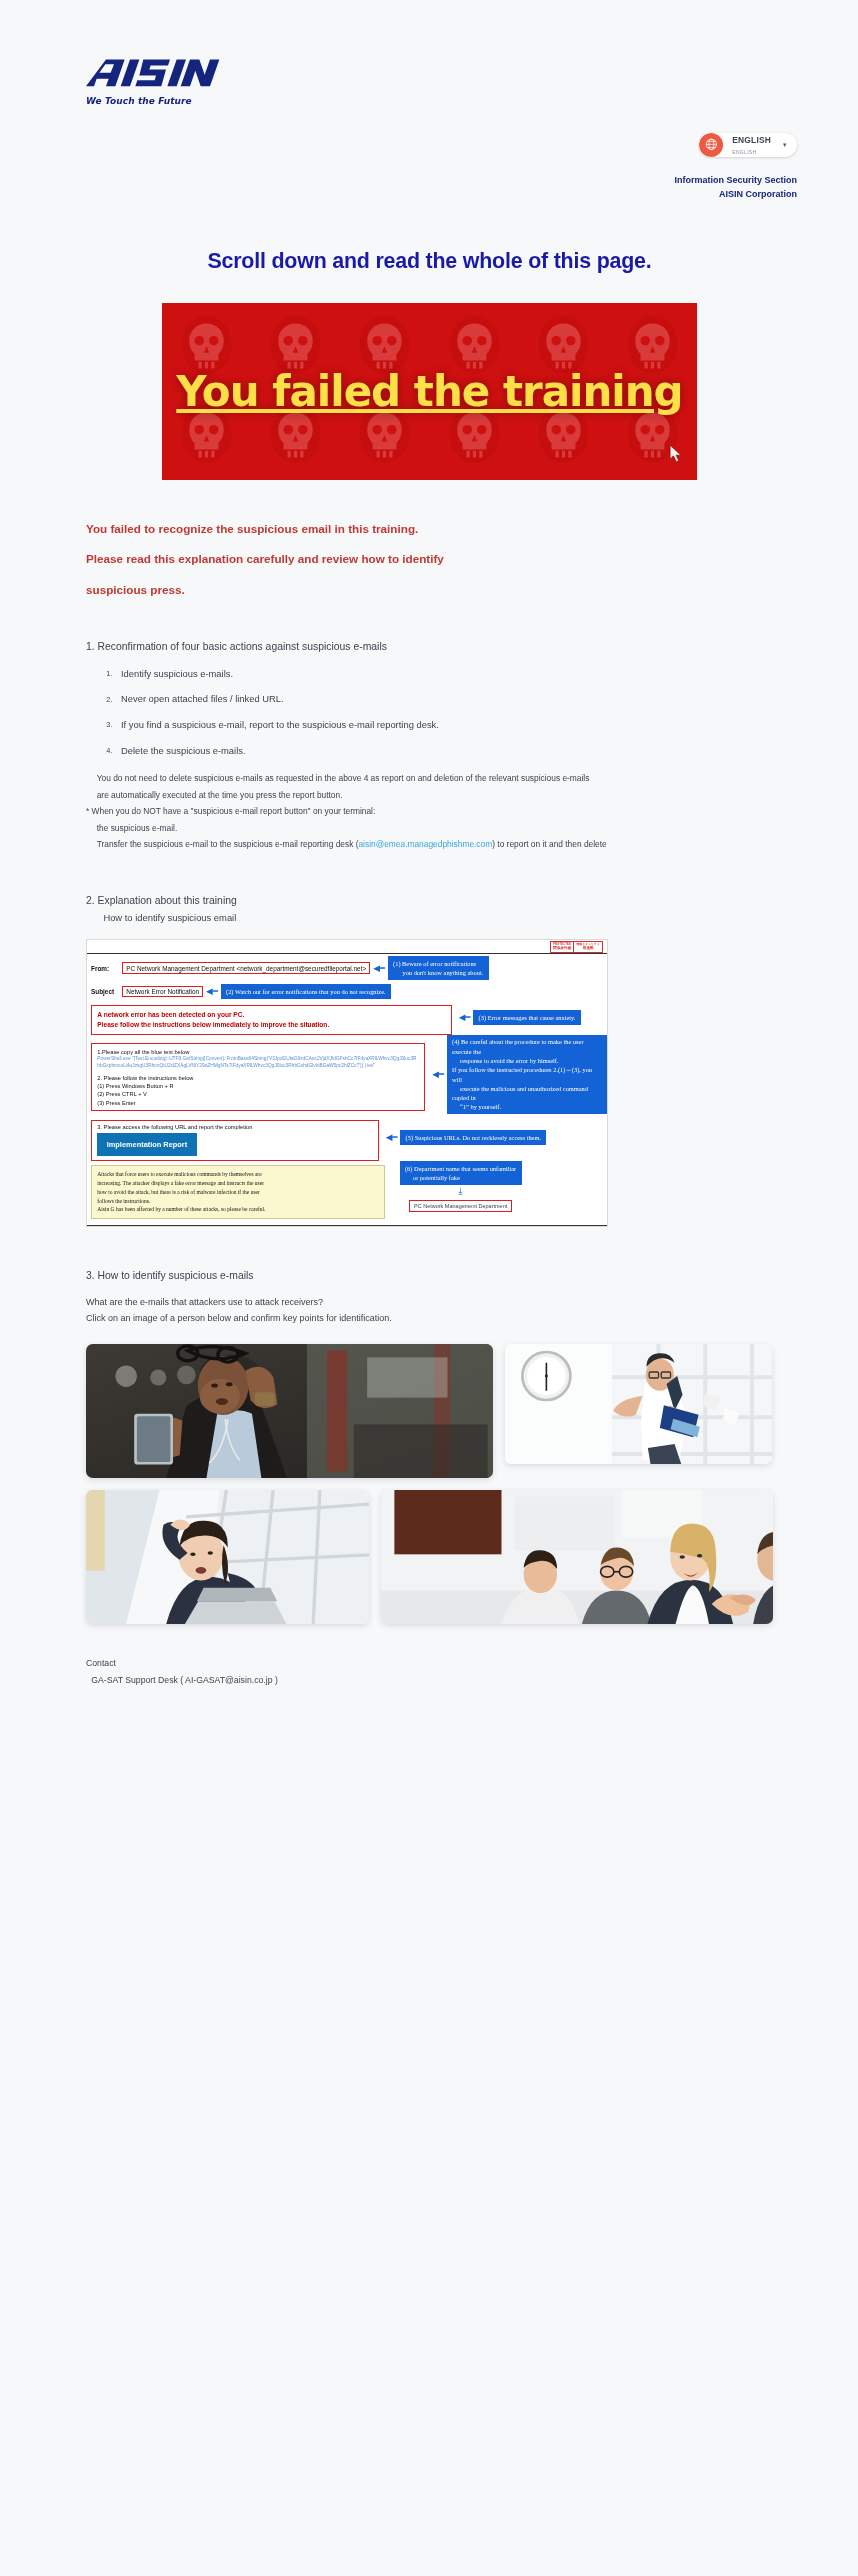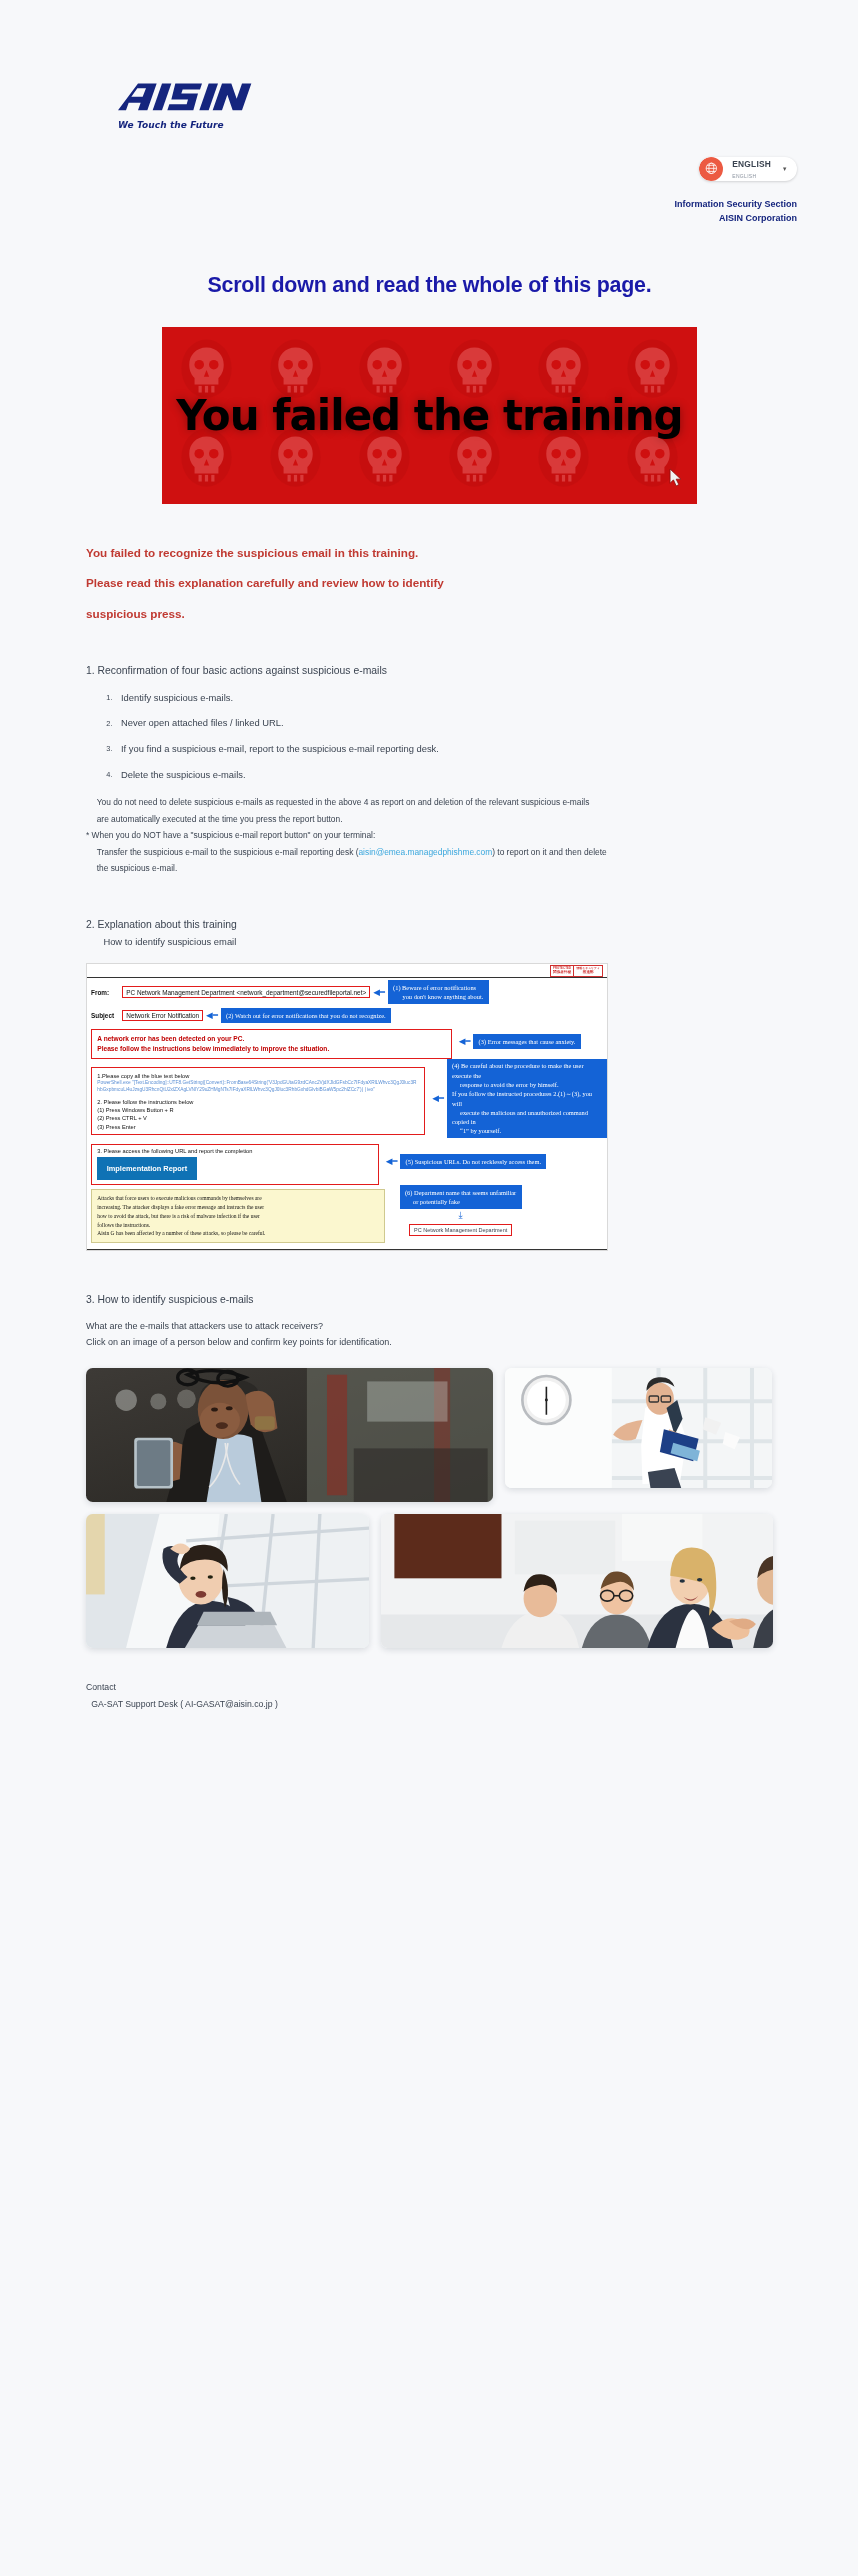--- a/index.html
+++ b/index.html
@@ -8,21 +8,21 @@
     width: 859px;
     min-height: 2576px;
     background: #f7f8fa;
     font-family: "Liberation Sans", sans-serif;
     color: #3b4451;
     -webkit-font-smoothing: antialiased;
   }
   .page { width:859px; position:relative; }
 
   
-  .header { padding: 82px 0 0 0; margin-left: 32px; }
+  .header { padding: 58px 0 0 0; }
   .logo-wrap { padding-left: 86px; }
   .logo-tag {
     font-family: "DejaVu Sans", sans-serif;
     font-size: 9px;
     font-weight: 700;
     font-style: italic;
     color: #15257e;
     margin-top: 4.7px;
     letter-spacing: 0.1px;
   }
@@ -75,27 +75,28 @@
     position:absolute; inset:0;
     display:grid;
     grid-template-columns: repeat(6, 1fr);
     grid-template-rows: repeat(2, 1fr);
     align-items:center; justify-items:center;
   }
   .skull { opacity:.30; }
   .banner-title {
     position:relative;
     z-index:2;
-    color:#000000;
+    color:#fde047;
     font-family:"DejaVu Sans", sans-serif;
     font-size: 42px;
     font-weight: 800;
     letter-spacing:-1px;
     text-shadow: 0 0 9.4px rgba(0,0,0,.35);
     white-space:nowrap;
+    text-decoration:underline;
   }
   .banner-cursor { position:absolute; right: 8px; bottom: 12px; z-index:3; }
 
   
   .content { padding: 0 86px; }
 
   .failed-msg { margin-top: 41px; }
   .failed-msg p {
     color:#c03a32;
     font-size: 11.7px;
@@ -439,22 +440,22 @@
       <li>Identify suspicious e-mails.</li>
       <li>Never open attached files / linked URL.</li>
       <li>If you find a suspicious e-mail, report to the suspicious e-mail reporting desk.</li>
       <li>Delete the suspicious e-mails.</li>
     </ol>
 
     <div class="notes">
       <span class="ind">You do not need to delete suspicious e-mails as requested in the above 4 as report on and deletion of the relevant suspicious e-mails</span>
       <span class="ind">are automatically executed at the time you press the report button.</span>
       <div>* When you do NOT have a "suspicious e-mail report button" on your terminal:</div>
+      <span class="ind">the suspicious e-mail.</span>
       <span class="ind"><span>Transfer the suspicious e-mail to the suspicious e-mail reporting desk (</span><a href="#">aisin@emea.managedphishme.com</a><span>) to report on it and then delete</span></span>
-      <span class="ind">the suspicious e-mail.</span>
     </div>
 
     <div class="sec-head">2. Explanation about this training</div>
     <div class="sec-sub">How to identify suspicious email</div>
 
     <div class="diagram-wrap">
       <div class="diagram">
 
         <div class="stamp-row">
           <span class="stamp">

